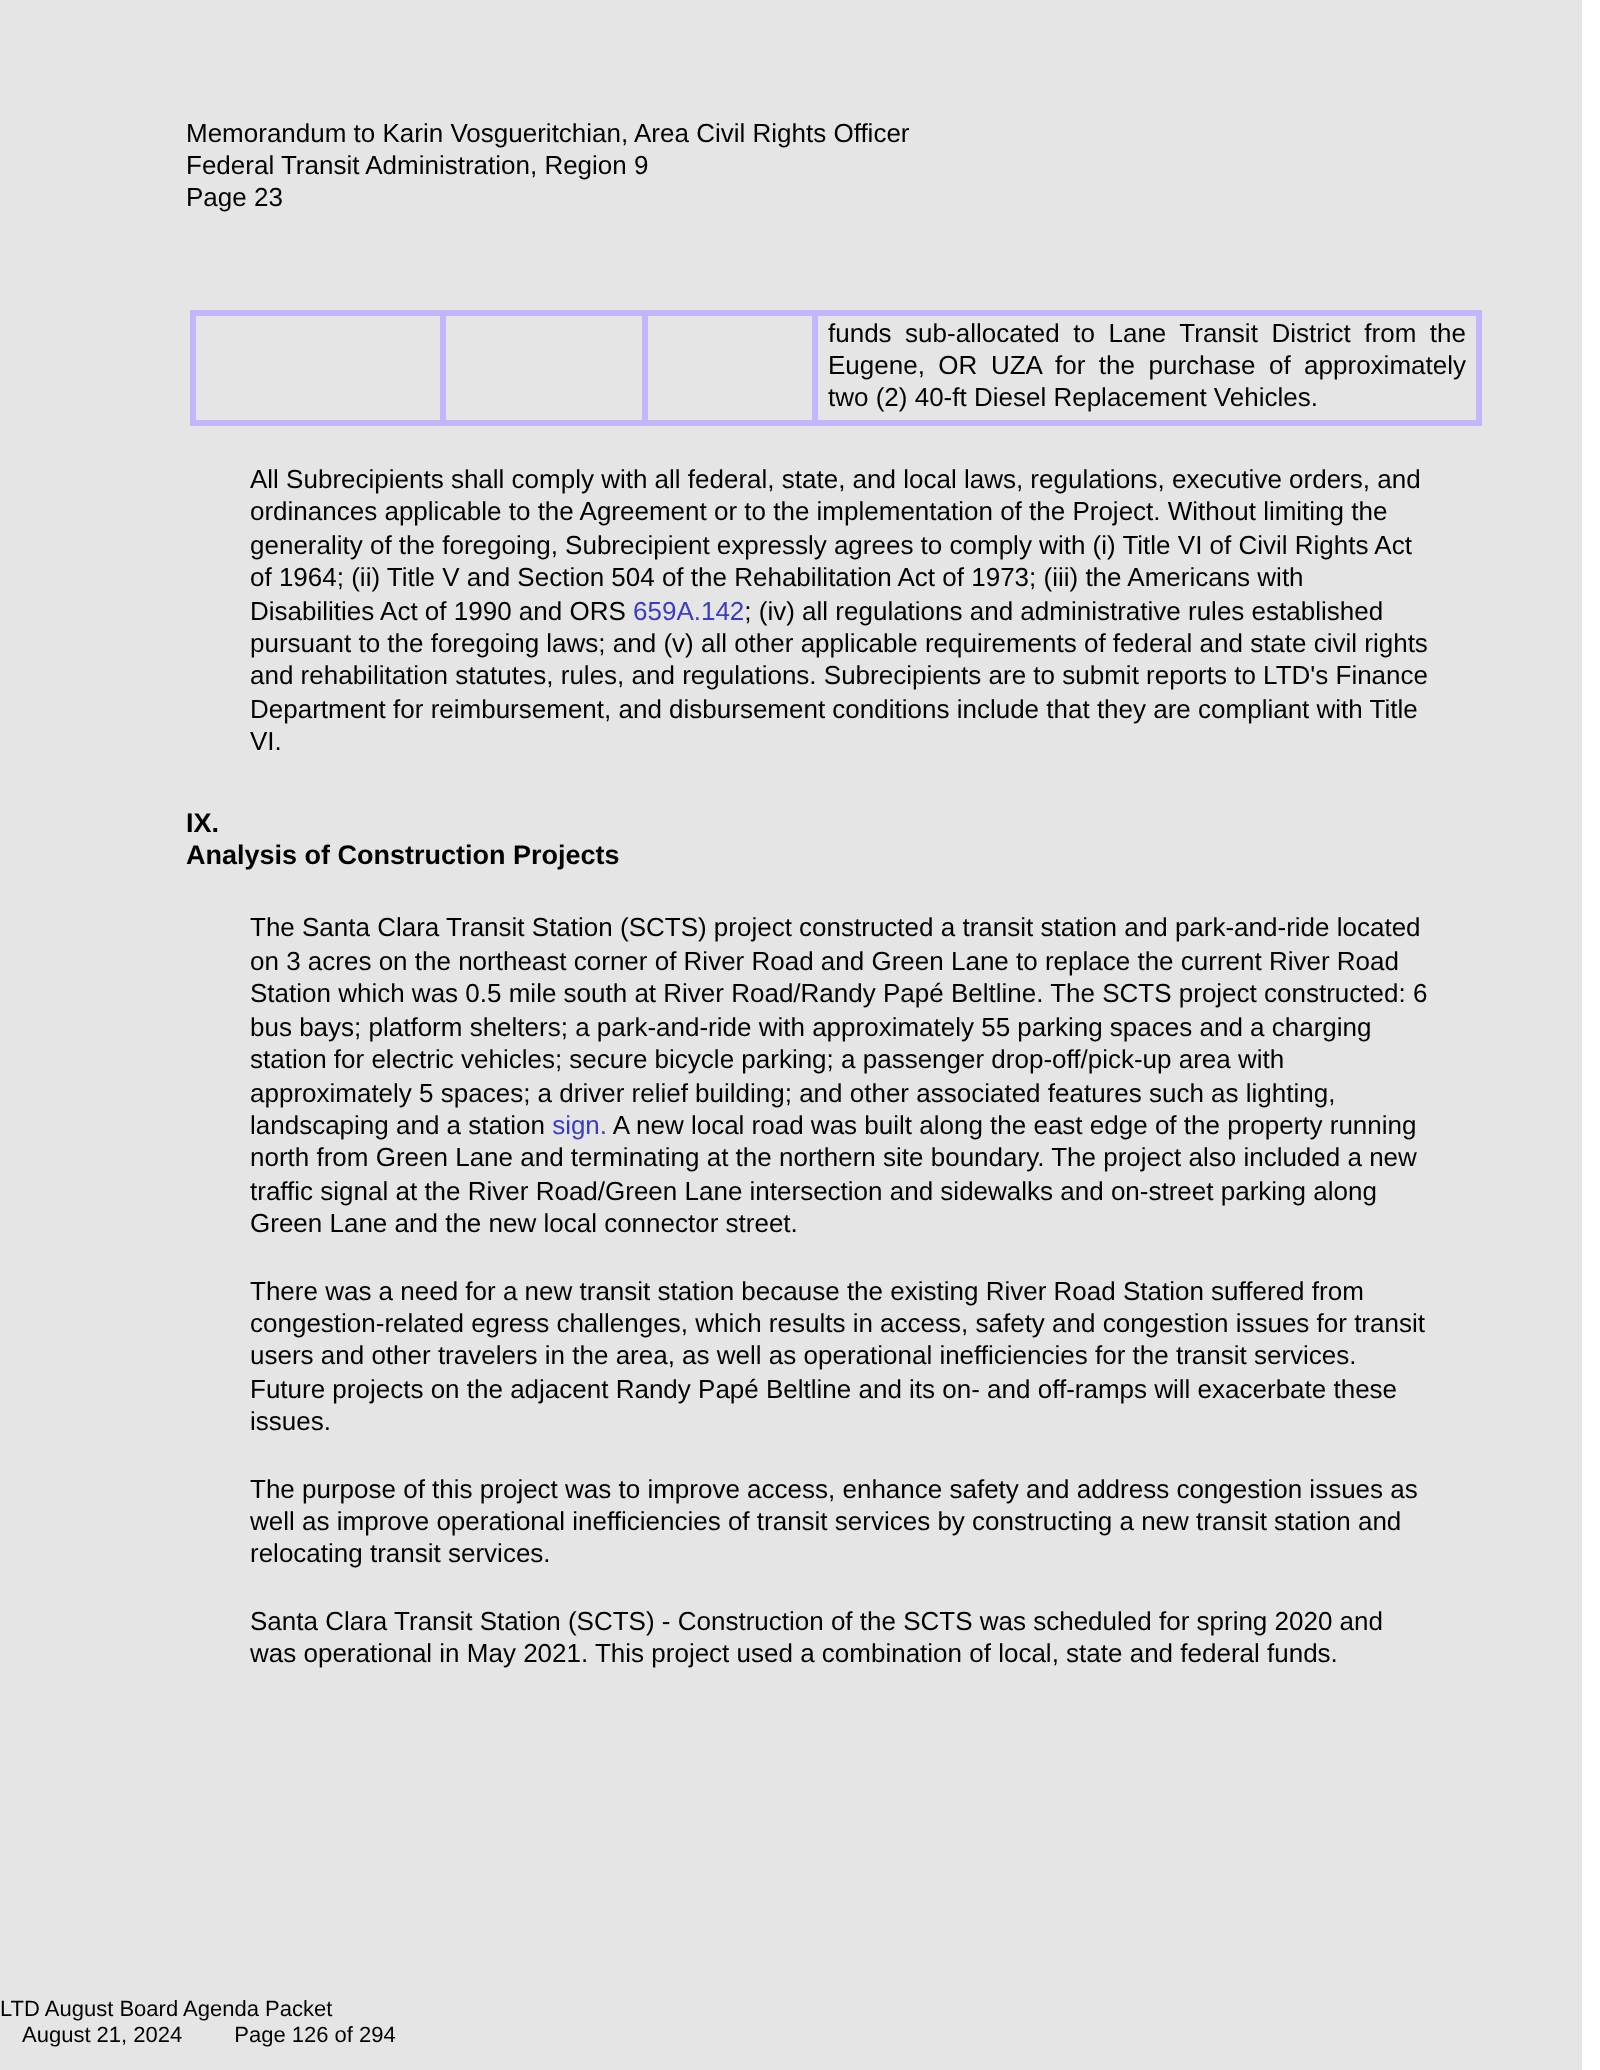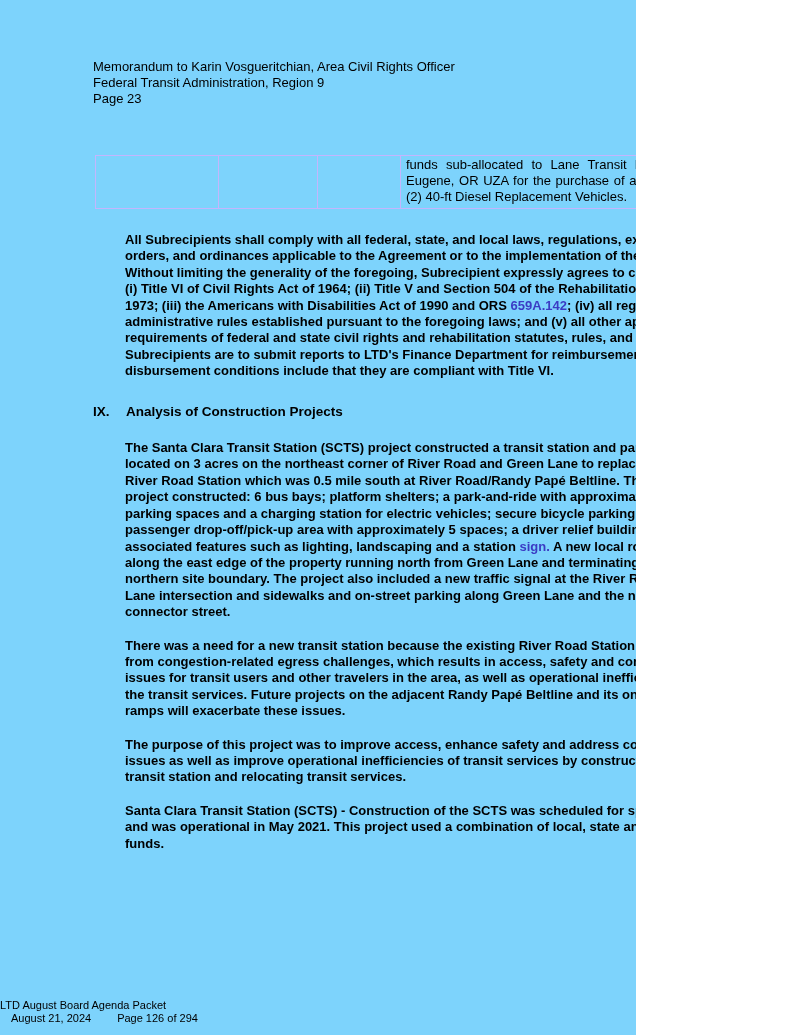--- a/index.html
+++ b/index.html
@@ -1,20 +1,20 @@
 <!DOCTYPE html>
 <html><head>
 <meta charset="utf-8">
 <style>
   html, body { margin: 0; padding: 0; background: #ffffff; }
   .page {
     position: relative;
-    width: 636px;
+    width: 791px;
     height: 1035px;
-    background: #7dd3fc;
+    background: #e5e5e5;
     font-family: "Liberation Sans", sans-serif;
     color: #000000;
     font-size: 13px;
     line-height: 16.4px;
     overflow: hidden;
     box-sizing: border-box;
   }
   .header {
     position: absolute;
     top: 59px;
@@ -24,47 +24,47 @@
   }
   .doc-table {
     position: absolute;
     top: 155px;
     left: 95px;
     width: 646px;
     border-collapse: collapse;
     table-layout: fixed;
   }
   .doc-table td {
-    border: 1px solid #c4b5fd;
+    border: 3px solid #c4b5fd;
     vertical-align: top;
     padding: 1px 5px 2px 5px;
     font-size: 13px;
     line-height: 16.2px;
   }
   .col-1 { width: 112px; }
   .col-2 { width: 88px; }
   .col-3 { width: 72px; }
   .col-4 { text-align: justify; }
   .body-col {
     position: absolute;
     top: 232px;
     left: 125px;
     width: 590px;
   }
   .para {
     margin: 0 0 17px 0;
     text-align: left;
     white-space: normal;
-    font-weight: bold;
   }
   .heading-row {
     display: flex;
     margin: 24px 0 20px -32px; 
     font-weight: bold;
     font-size: 13.5px;
+    flex-direction: column;
   }
   .heading-num { width: 33px; flex: 0 0 auto; }
   .blue-text { color: #3b3bc4; }
   .footer {
     position: absolute;
     bottom: 10px;
     left: 0;
     width: 100%;
     text-align: left;
     font-size: 11px;

